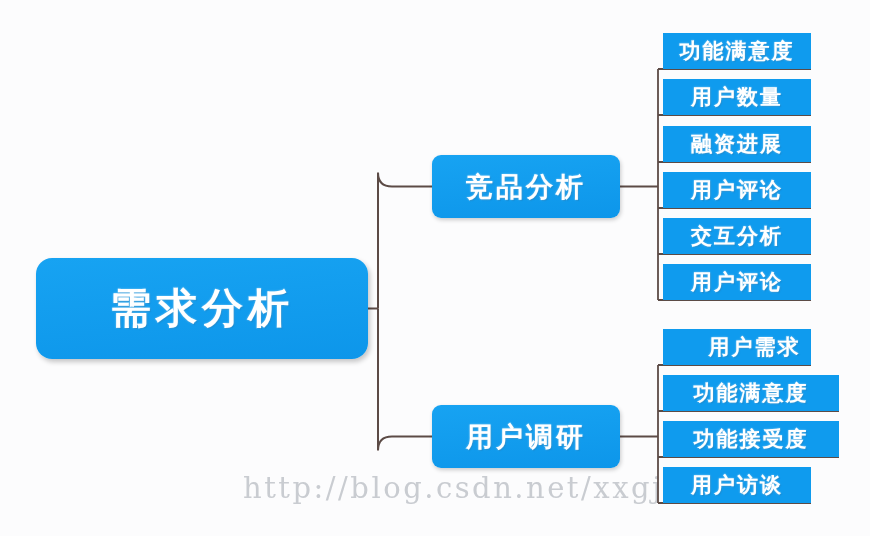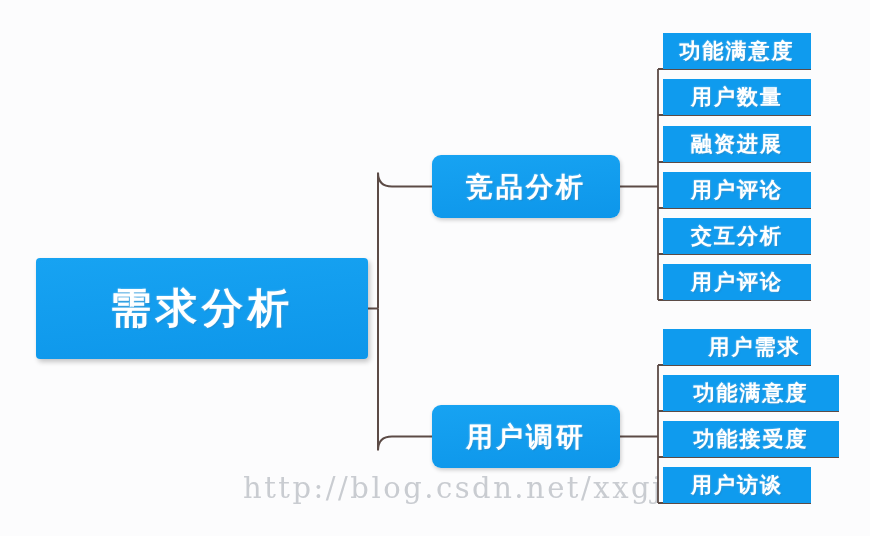--- a/index.html
+++ b/index.html
@@ -45,21 +45,21 @@
     align-items: center;
     justify-content: center;
     color: #ffffff;
     background: #0f9bee;
     white-space: nowrap;
     z-index: 3;
     text-shadow: 0 0 2px rgba(255,255,255,0.55),
                  1px 1px 1px rgba(0,90,150,0.35);
   }
   .node.root {
-    border-radius: 4px;
+    border-radius: 16px;
     font-size: 41px;
     font-weight: bold;
     letter-spacing: 5px;
     box-shadow: 2px 3px 5px rgba(0,0,0,0.22);
     background: linear-gradient(175deg,#17a3f2 0%, #0d96ea 100%);
   }
   .node.branch {
     border-radius: 9px;
     font-size: 27px;
     font-weight: bold;

